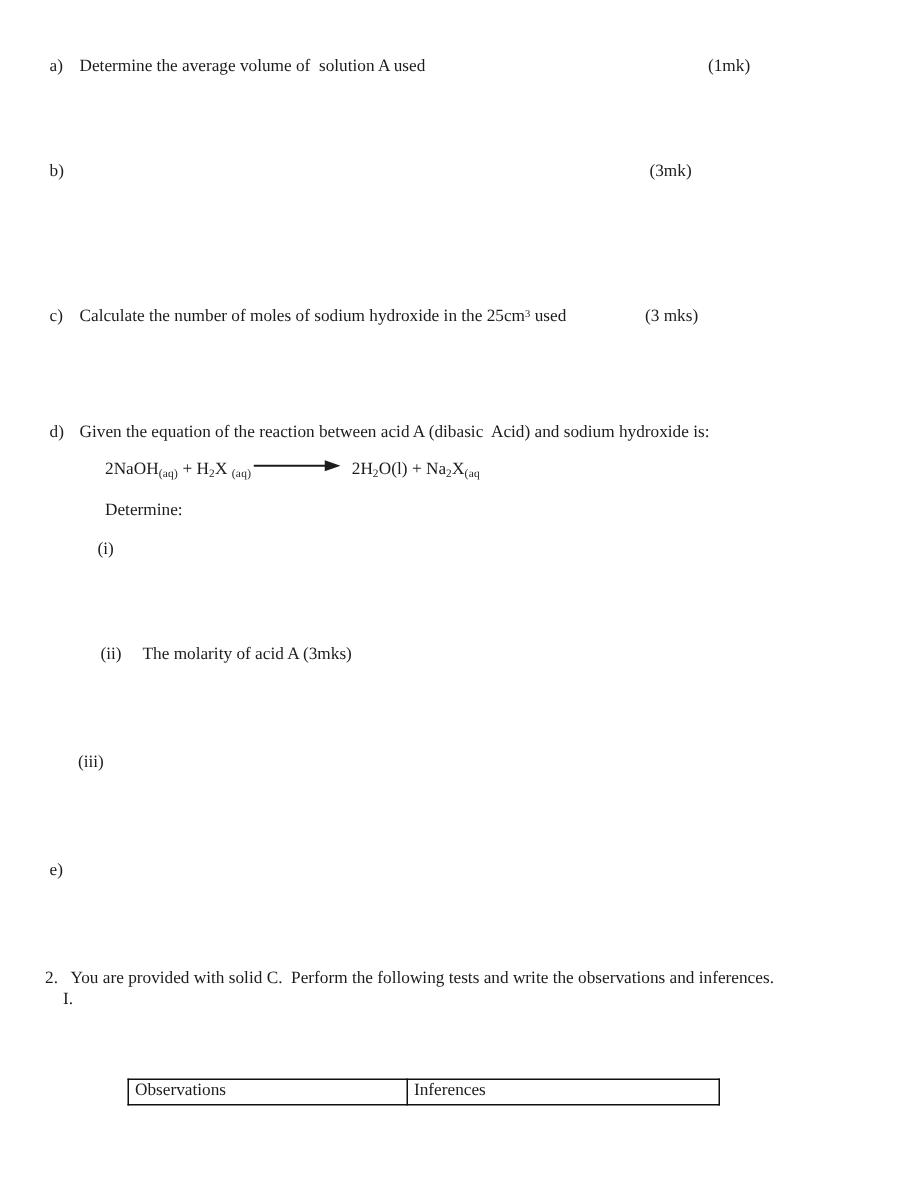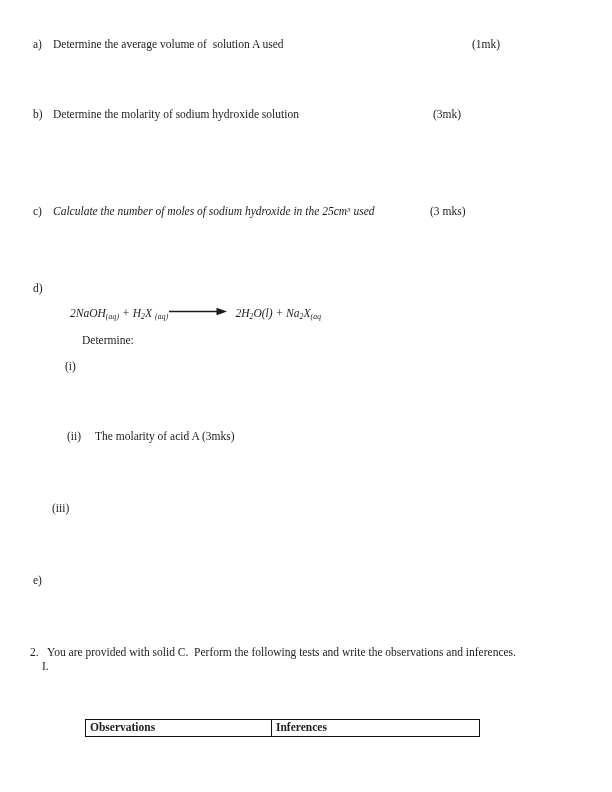--- a/index.html
+++ b/index.html
@@ -8,29 +8,28 @@
     width: 612px;
     height: 792px;
     background: #ffffff;
     font-family: "Liberation Serif", serif;
     font-size: 11.5px;
     color: #1c1c1c;
     overflow: hidden;
   }
   .row { position: absolute; left: 0; width: 612px; height: 16px; }
   .row > .piece { position: absolute; top: 0; white-space: pre; }
-  .piece span, .piece sub, .piece sup { white-space: pre; font-style: italic; }
+  .piece span, .piece sub, .piece sup { white-space: pre; }
   sup.sp { font-size: 0.62em; position: relative; top: -0.45em; vertical-align: baseline; }
   sub.sb { font-size: 0.66em; position: relative; top: 0.28em; vertical-align: baseline; letter-spacing: 0.2px; text-align: center; }
   .arrow-wrap { display: inline-block; vertical-align: 1px; margin-left: 1px; margin-right: 8px; }
   table.obs-table {
     position: absolute;
     border-collapse: collapse;
     table-layout: fixed;
-    font-weight: bold;
   }
   table.obs-table td {
     border: 1.5px solid #111;
     font-size: 11.5px;
     padding: 1px 3px 2px 4px;
     height: 13px;
     vertical-align: top;
     overflow: hidden;
   }
 </style>
@@ -40,43 +39,43 @@
 <div class="page">
 
   <div class="row" style="top:38px">
     <span class="piece" style="left:33px">a)</span>
     <span class="piece" style="left:53px">Determine the average volume of  solution A used</span>
     <span class="piece" style="left:472px">(1mk)</span>
   </div>
 
   <div class="row" style="top:108px">
     <span class="piece" style="left:33px">b)</span>
-    <span class="piece" style="left:53px">Determine the molarity of sodium hydroxide solution</span>
     <span class="piece" style="left:433px">(3mk)</span>
   </div>
 
   <div class="row" style="top:205px">
     <span class="piece" style="left:33px">c)</span>
     <span class="piece" style="left:53px"><span>Calculate the number of moles of sodium hydroxide in the 25cm</span><sup class="sp">3</sup><span> used</span></span>
     <span class="piece" style="left:430px">(3 mks)</span>
   </div>
 
   <div class="row" style="top:282px">
     <span class="piece" style="left:33px">d)</span>
+    <span class="piece" style="left:53px">Given the equation of the reaction between acid A (dibasic  Acid) and sodium hydroxide is:</span>
   </div>
 
   <div class="row" style="top:306px">
     <span class="piece" style="left:70px"><span>2NaOH</span><sub class="sb">(aq)</sub><span> + H</span><sub class="sb">2</sub><span>X </span><sub class="sb">(aq)</sub><span class="arrow-wrap"><svg width="58" height="9" viewBox="0 0 58 9">
             <line x1="0" y1="4.5" x2="49" y2="4.5" stroke="#1c1c1c" stroke-width="1.4"></line>
             <polygon points="58,4.5 47.5,0.8 47.5,8.2" fill="#1c1c1c"></polygon>
           </svg></span><span>2H</span><sub class="sb">2</sub><span>O(l) + Na</span><sub class="sb">2</sub><span>X</span><sub class="sb">(aq</sub></span>
   </div>
 
   <div class="row" style="top:334px">
-    <span class="piece" style="left:82px">Determine:</span>
+    <span class="piece" style="left:70px">Determine:</span>
   </div>
 
   <div class="row" style="top:360px">
     <span class="piece" style="left:65px">(i)</span>
   </div>
 
   <div class="row" style="top:430px">
     <span class="piece" style="left:67px">(ii)</span>
     <span class="piece" style="left:95px">The molarity of acid A (3mks)</span>
   </div>

